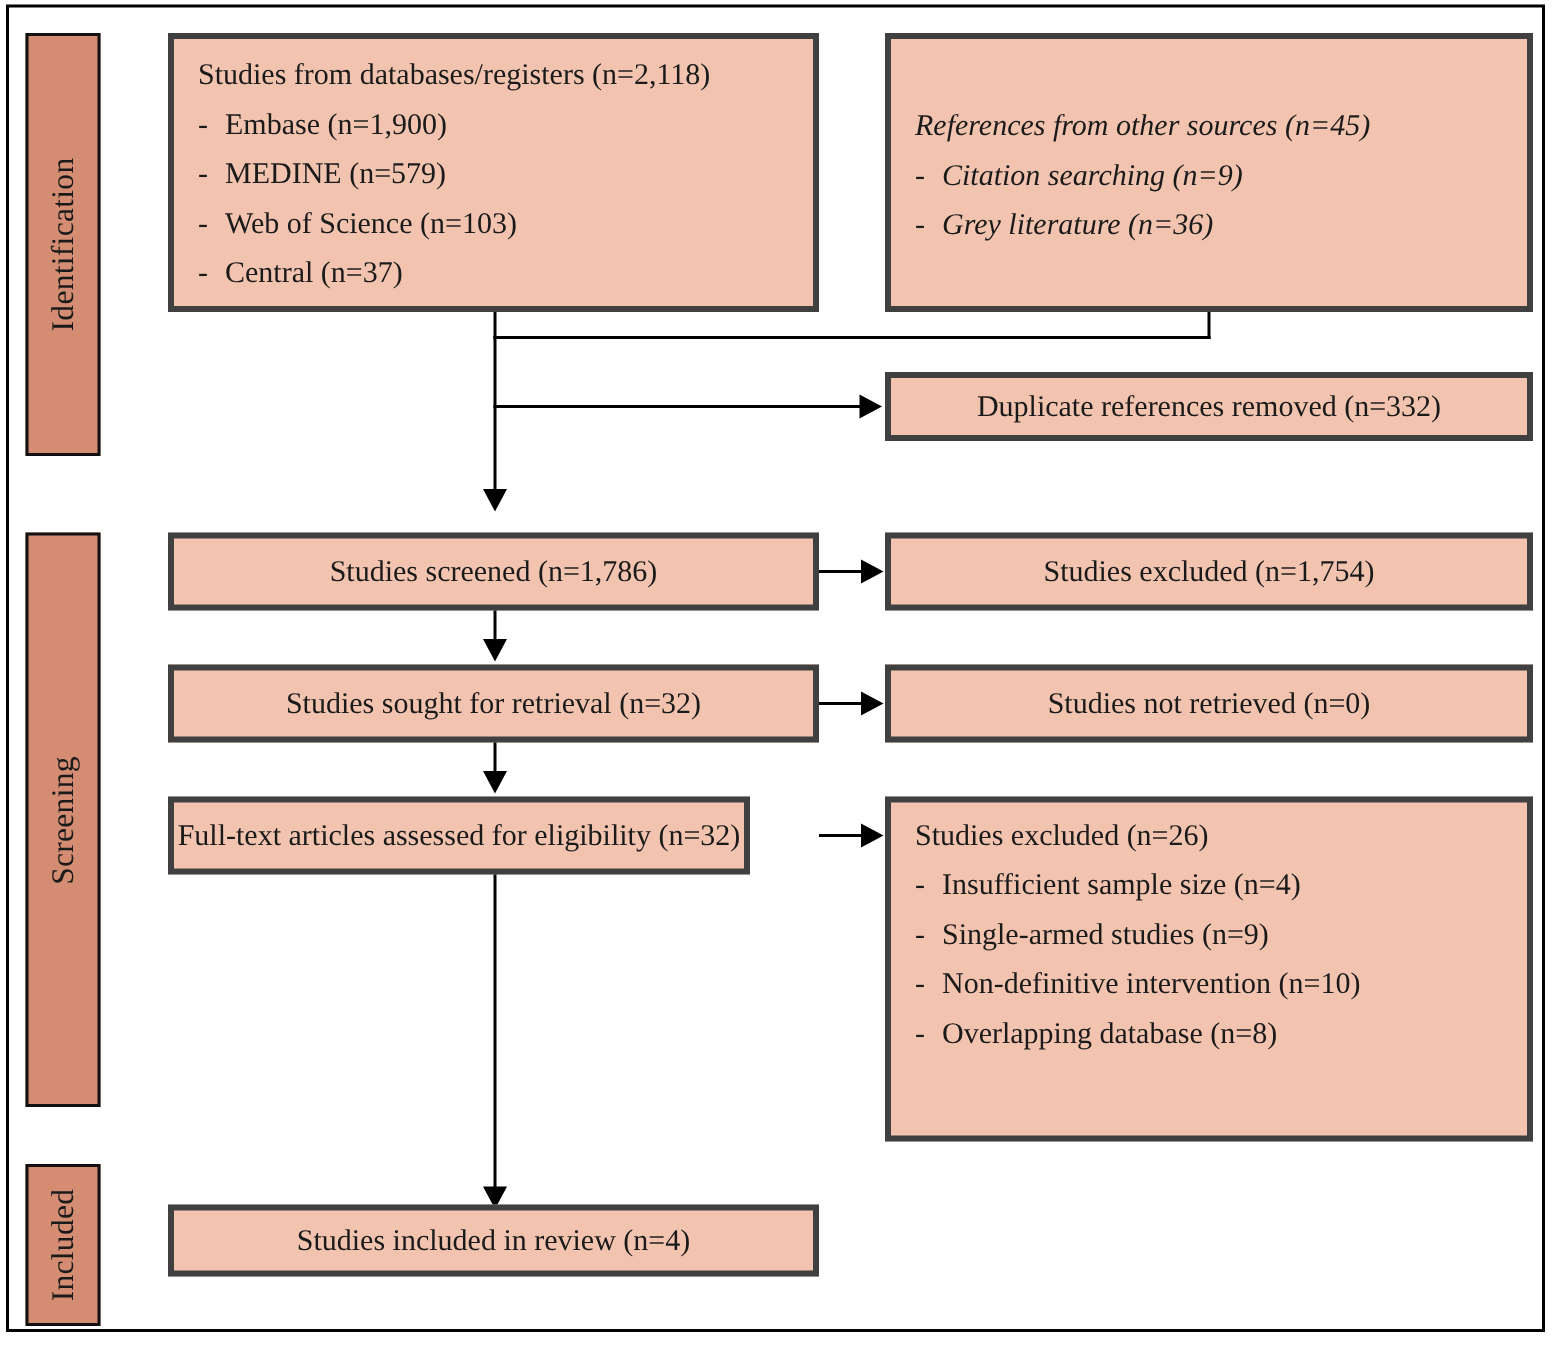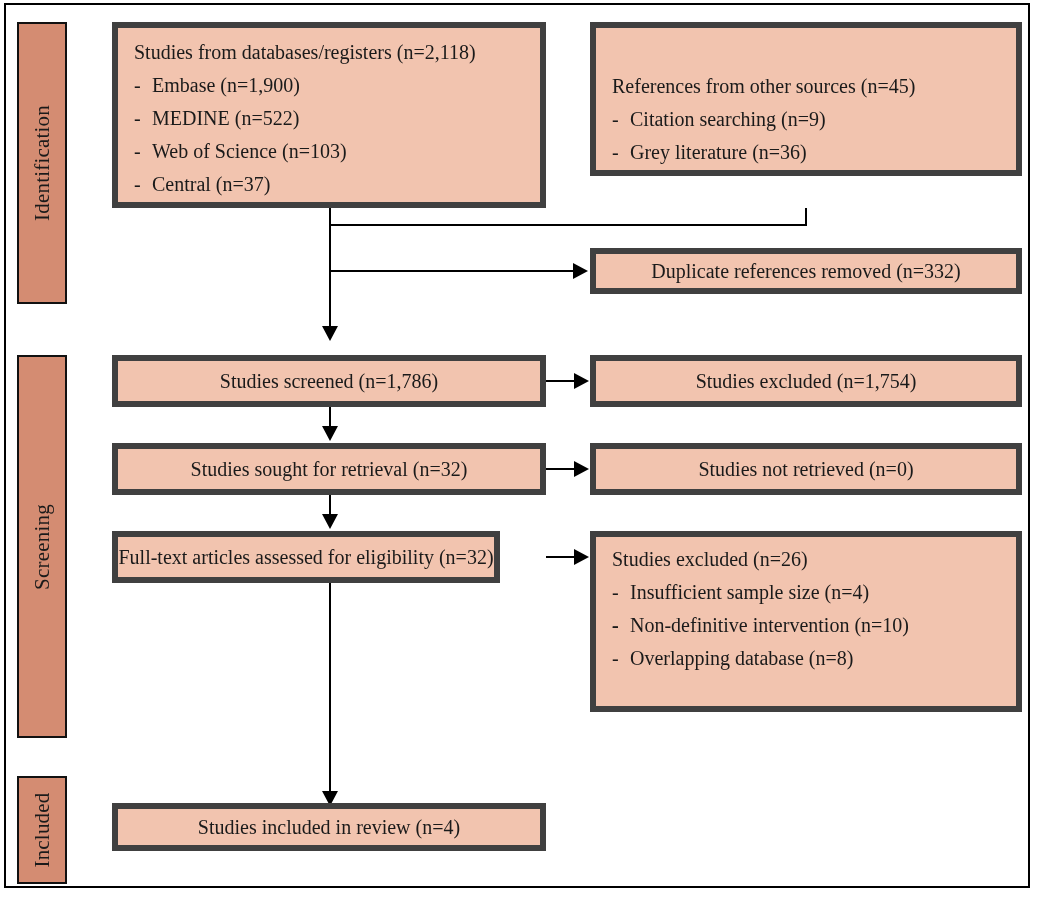--- a/index.html
+++ b/index.html
@@ -41,21 +41,21 @@
     transform: translate(-50%, -50%) rotate(-90deg);
     white-space: nowrap;
     font-size: 21px;
     color: #1a1a1a;
     letter-spacing: .2px;
   }
   
   .box {
     position: absolute;
     background: #F2C4AF;
-    border: 6px solid #404040;
+    border: 4px solid #404040;
     box-sizing: border-box;
     color: #1a1a1a;
     font-size: 20px;
     line-height: 1.0;
   }
   .box.center {
     display: flex;
     align-items: center;
     justify-content: center;
     text-align: center;
@@ -133,34 +133,34 @@
 
   <div class="box listbox" style="left:112px; top:22px; width:434px; height:186px;">
     <span class="head">Studies from databases/registers (n=2,118)</span>
     <ul>
       <li>
         <span class="dash">-</span>
         <span>Embase (n=1,900)</span>
       </li>
       <li>
         <span class="dash">-</span>
-        <span>MEDINE (n=522)</span>
+        <span>MEDINE (n=579)</span>
       </li>
       <li>
         <span class="dash">-</span>
         <span>Web of Science (n=103)</span>
       </li>
       <li>
         <span class="dash">-</span>
         <span>Central (n=37)</span>
       </li>
     </ul>
   </div>
 
-  <div class="box listbox" style="left:590px; top:22px; width:432px; height:154px; padding-top:48px;">
+  <div class="box listbox" style="left:590px; top:22px; width:432px; height:186px; padding-top:48px;font-style:italic;">
     <span class="head">References from other sources (n=45)</span>
     <ul>
       <li>
         <span class="dash">-</span>
         <span>Citation searching (n=9)</span>
       </li>
       <li>
         <span class="dash">-</span>
         <span>Grey literature (n=36)</span>
       </li>
@@ -203,29 +203,30 @@
 
   <div class="vline" style="left:329px; top:495px; height:21px;"></div>
   <div class="arrow-down" style="left:322px; top:514px;"></div>
 
   <div class="box center" style="left:112px; top:531px; width:388px; height:52px;">
     <span>Full-text articles assessed for eligibility (n=32)</span>
   </div>
   <div class="hline" style="left:546px; top:556px; width:30px;"></div>
   <div class="arrow-right" style="left:574px; top:549px;"></div>
 
-  <div class="box listbox" style="left:590px; top:531px; width:432px; height:181px; padding-top:12px;">
+  <div class="box listbox" style="left:590px; top:531px; width:432px; height:230px; padding-top:12px;">
     <span class="head">Studies excluded (n=26)</span>
     <ul>
       <li>
         <span class="dash">-</span>
         <span>Insufficient sample size (n=4)</span>
       </li>
       <li>
         <span class="dash">-</span>
+        <span>Single-armed studies (n=9)</span>
       </li>
       <li>
         <span class="dash">-</span>
         <span>Non-definitive intervention (n=10)</span>
       </li>
       <li>
         <span class="dash">-</span>
         <span>Overlapping database (n=8)</span>
       </li>
     </ul>

